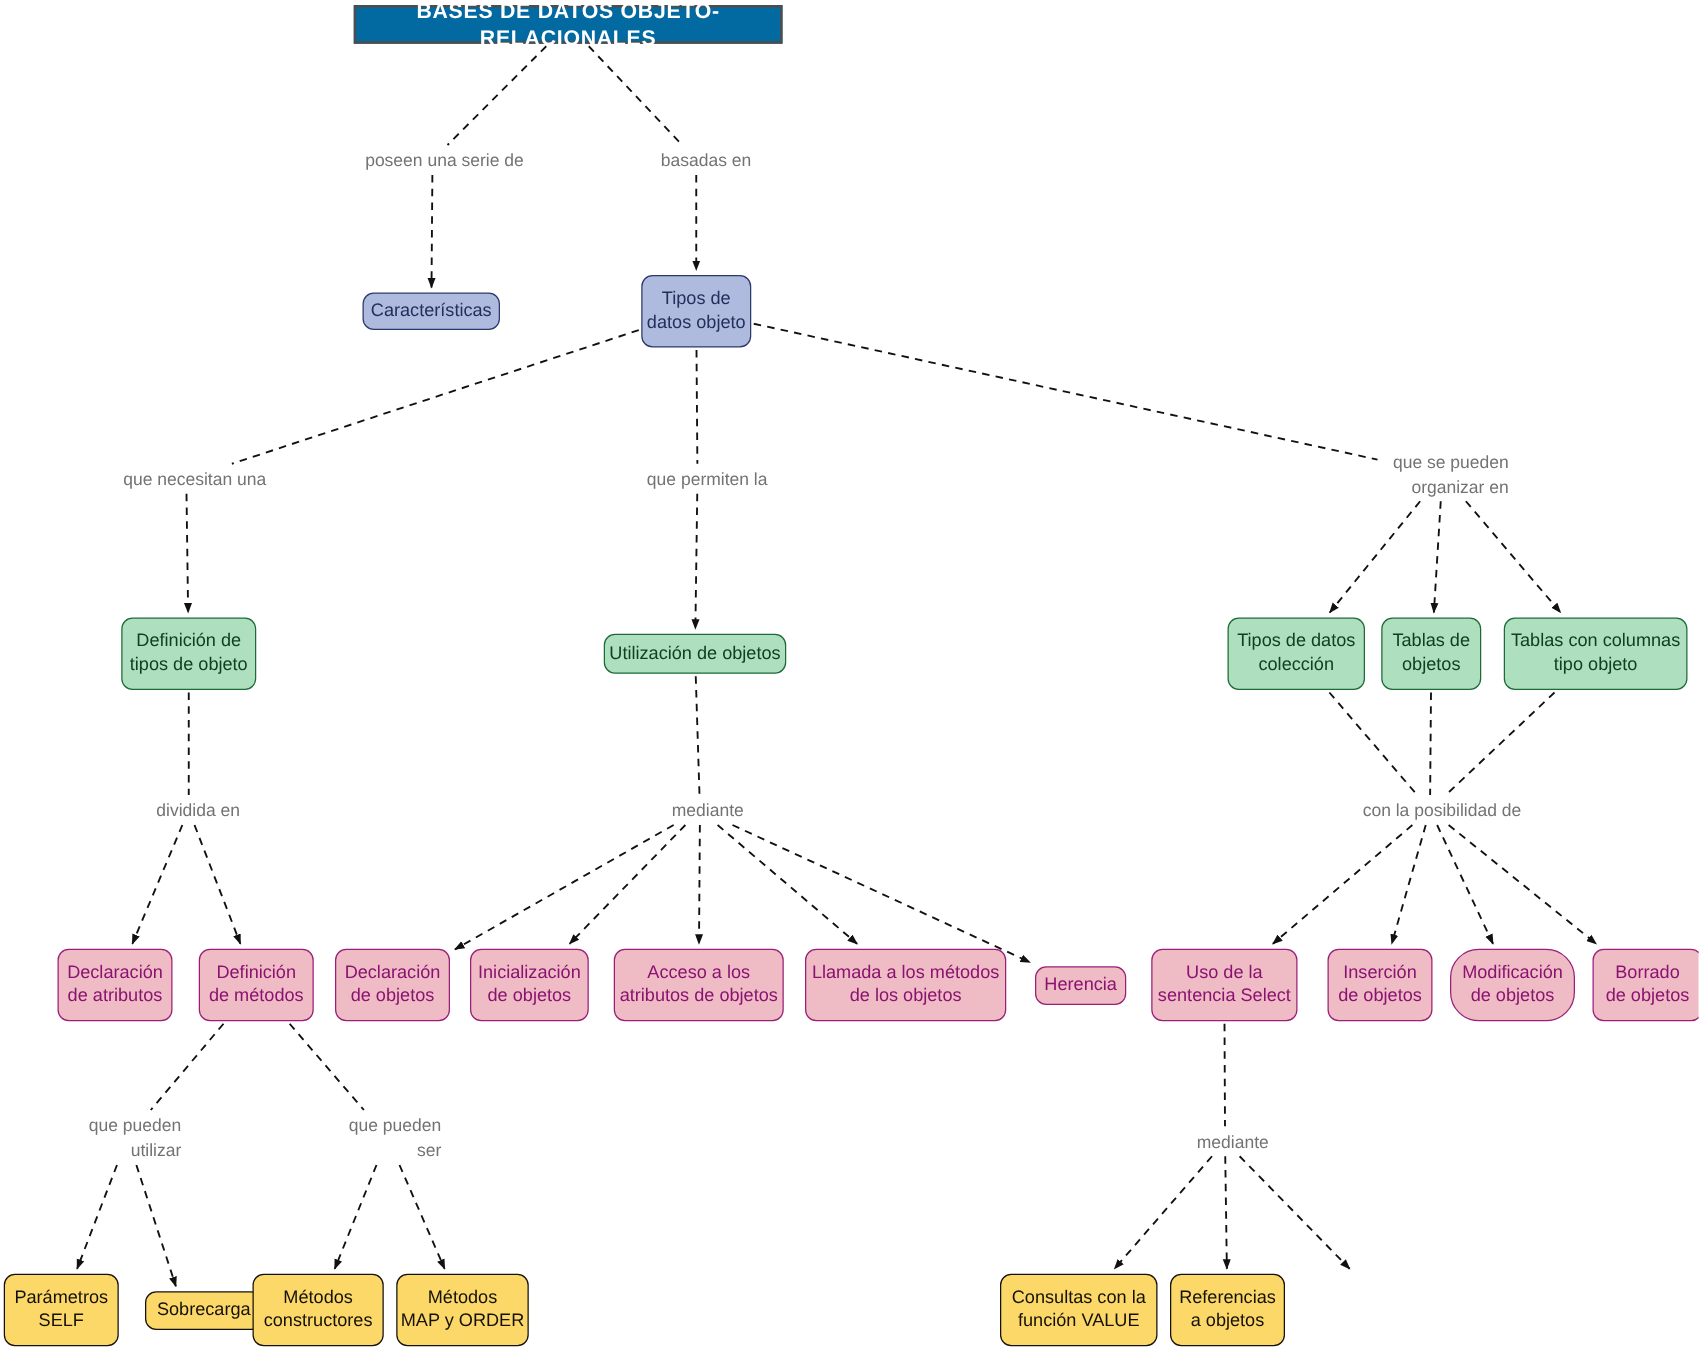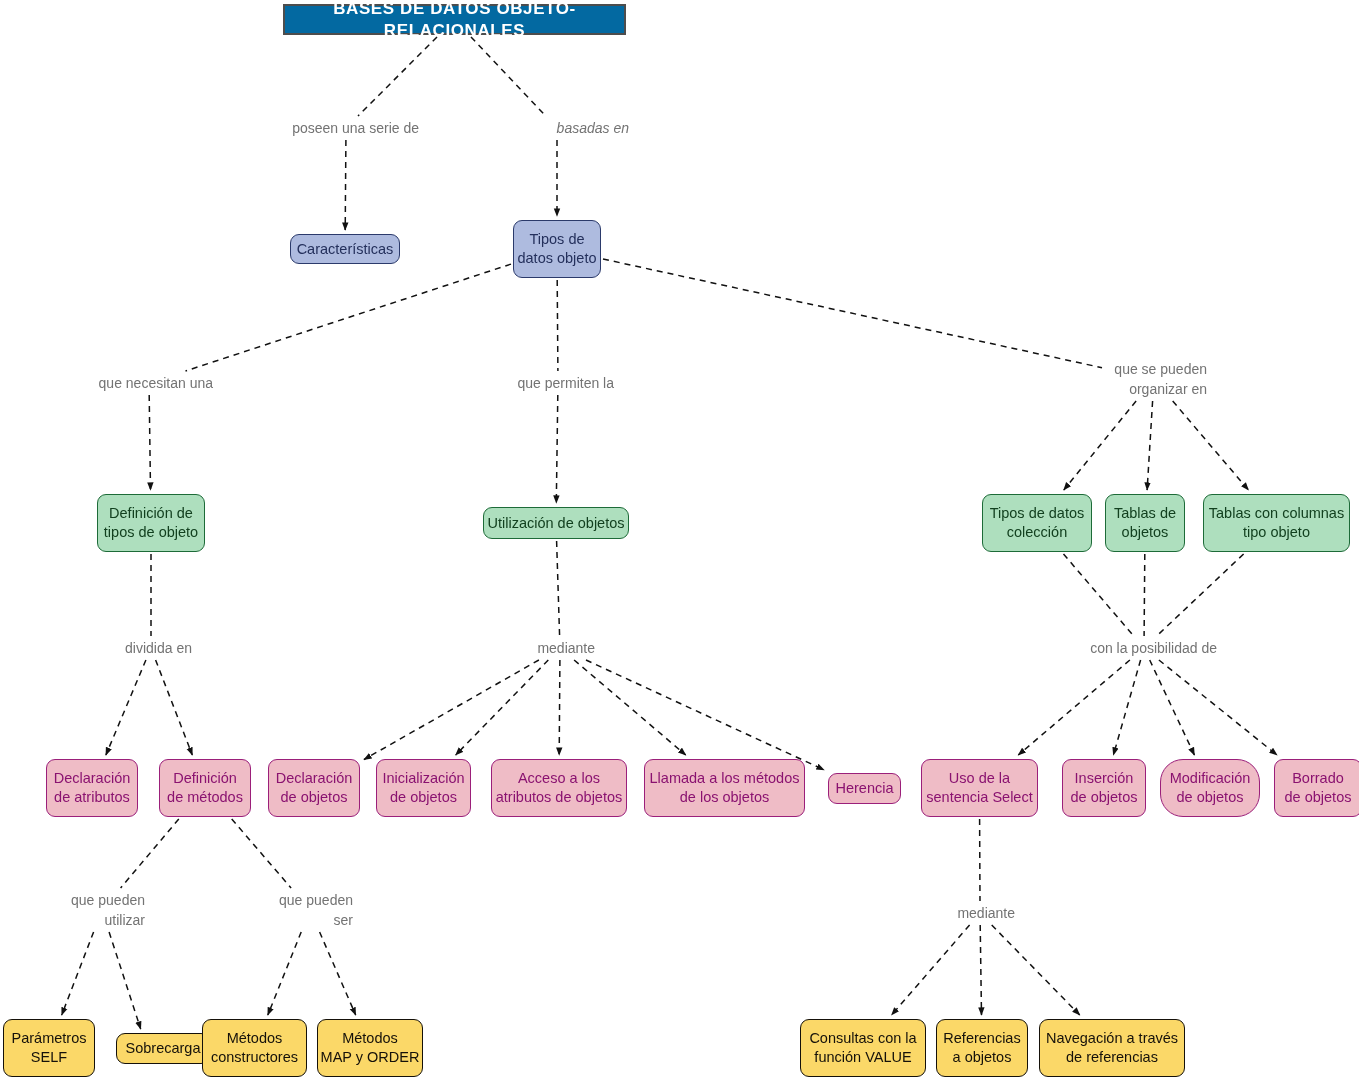--- a/index.html
+++ b/index.html
@@ -175,24 +175,22 @@
 SELF</div>
     <div class="node node-yellow" style="left: 100px; top: 1033px; width: 94px; height: 31px; margin-left: 16px;">Sobrecarga</div>
     <div class="node node-yellow" style="left: 202px; top: 1019px; width: 105px; height: 58px;">Métodos
 constructores</div>
     <div class="node node-yellow" style="left: 317px; top: 1019px; width: 106px; height: 58px;">Métodos
 MAP y ORDER</div>
     <div class="node node-yellow" style="left: 800px; top: 1019px; width: 126px; height: 58px;">Consultas con la
 función VALUE</div>
     <div class="node node-yellow" style="left: 936px; top: 1019px; width: 92px; height: 58px;">Referencias
 a objetos</div>
-    <div class="node node-yellow" style="left: 1039px; top: 1019px; width: 146px; height: 58px;">Navegación a través
-de referencias</div>
     <div class="edge-label" style="left: 276px; top: 118px; width: 140px;">poseen una serie de</div>
-    <div class="edge-label" style="left: 544px; top: 118px; width: 82px; font-style: italic;">basadas en</div>
+    <div class="edge-label" style="left: 516px; top: 118px; width: 82px;">basadas en</div>
     <div class="edge-label" style="left: 88px; top: 373px; width: 122px;">que necesitan una</div>
     <div class="edge-label" style="left: 505px; top: 373px; width: 106px;">que permiten la</div>
     <div class="edge-label" style="left: 1104px; top: 359px; width: 100px;">que se pueden
 organizar en</div>
     <div class="edge-label" style="left: 113px; top: 638px; width: 76px;">dividida en</div>
     <div class="edge-label" style="left: 528px; top: 638px; width: 64px;">mediante</div>
     <div class="edge-label" style="left: 1074px; top: 638px; width: 140px;">con la posibilidad de</div>
     <div class="edge-label" style="left: 62px; top: 890px; width: 80px;">que pueden
 utilizar</div>
     <div class="edge-label" style="left: 270px; top: 890px; width: 80px;">que pueden

